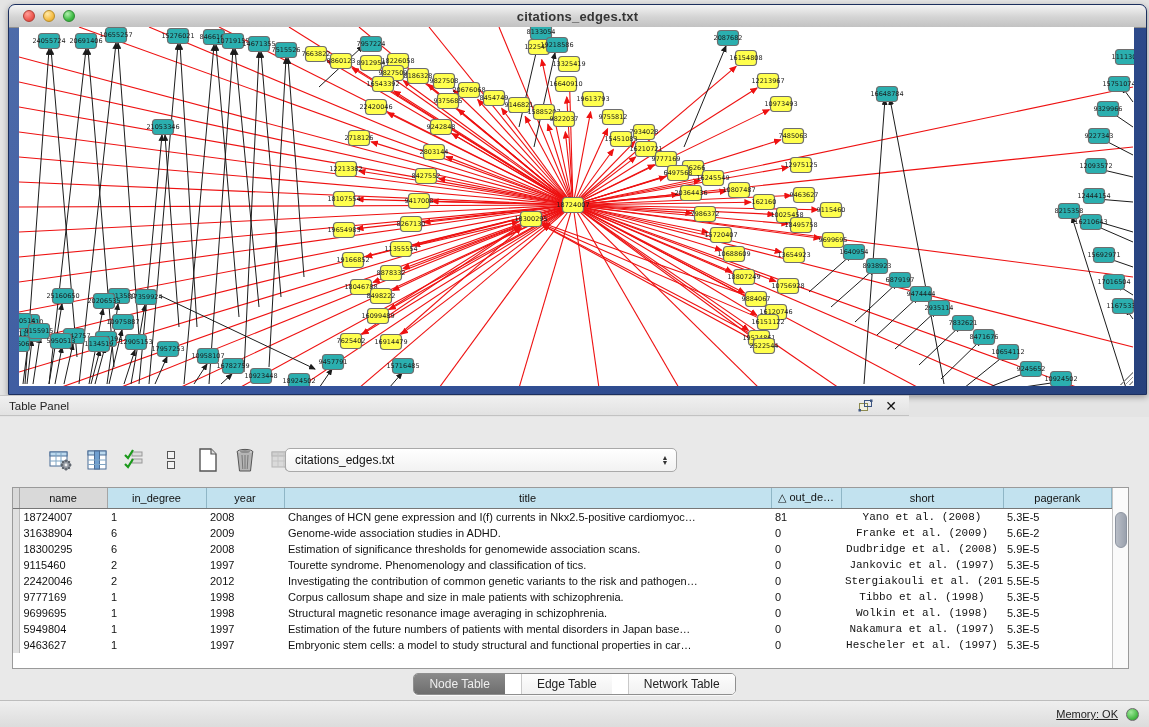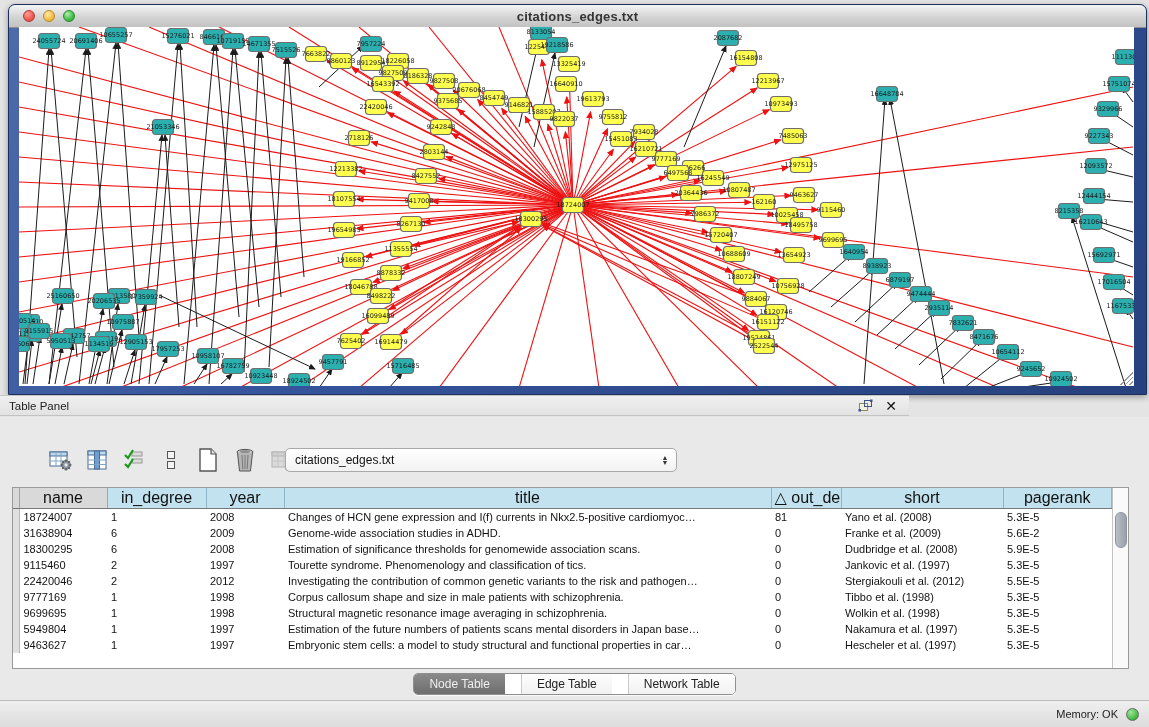--- a/index.html
+++ b/index.html
@@ -85,31 +85,31 @@
   .grid{flex:1;overflow:hidden;}
   table.data{border-collapse:collapse;table-layout:fixed;width:100%;font-size:11px;color:#111;}
   table.data col.c-gut{width:6px;}
   table.data col.c-name{width:88px;}
   table.data col.c-deg{width:99px;}
   table.data col.c-year{width:78px;}
   table.data col.c-title{width:487px;}
   table.data col.c-out{width:70px;}
   table.data col.c-short{width:162px;}
   table.data th{
-    height:20px;font-weight:normal;font-size:16px;
+    height:20px;font-weight:normal;font-size:11px;
     background:#c2e2ef;border-right:1px solid #8fb6c6;border-bottom:1px solid #777;
     text-align:center;overflow:hidden;white-space:nowrap;padding:0 3px;box-sizing:border-box;
   }
   table.data th.gray{background:#d9d9d9;border-right:1px solid #a5a5a5;}
   table.data td{
     height:16px;line-height:16px;padding:0 4px;border:0;
     white-space:nowrap;overflow:hidden;text-overflow:clip;
   }
   table.data td.gut{background:#e0e0e0;border-right:1px solid #bbb;padding:0;}
-  table.data td.center{text-align:left;}
+  table.data td.center{text-align:center;font-family:Liberation Mono, monospace;}
   .vscroll{
     width:15px;background:#fafafa;border-left:1px solid #c4c4c4;position:relative;
   }
   .vthumb{
     position:absolute;left:2px;top:24px;width:10px;height:34px;border-radius:6px;
     background:linear-gradient(90deg,#b9bec7,#9aa1ad);border:1px solid #8d94a0;
   }
   .tabbar{
     position:absolute;left:0;right:0;top:256px;display:flex;justify-content:center;
   }
@@ -122,21 +122,21 @@
   .seg .tab{padding:3px 15px;color:#222;border-left:1px solid #c9c9c9;background:linear-gradient(#fdfdfd,#f1f1f1);}
   .seg .tab:first-child{border-left:none;}
   .seg .tab.selected{background:linear-gradient(#8a8a8a,#6e6e6e);color:#efefef;}
   
   #status-bar{
     position:absolute;left:0;top:700px;width:1149px;height:27px;
     background:linear-gradient(#efefef,#dcdcdc);
     border-top:1px solid #bdbdbd;box-sizing:border-box;
     display:flex;align-items:center;justify-content:flex-end;
   }
-  #status-bar .mem-label{font-size:11px;color:#222;margin-right:8px;}
+  #status-bar .mem-label{font-size:11px;color:#222;margin-right:8px;text-decoration:underline;}
   .mem-dot{
     width:13px;height:13px;border-radius:50%;margin-right:10px;
     background:radial-gradient(circle at 35% 30%,#9fe89a,#46b944 65%,#2f8f2e);
     border:1px solid #6a6a6a;box-sizing:border-box;
   }
 </style>
 </head>
 <body>
 
 <div id="net-window">
@@ -1038,21 +1038,21 @@
               <td>Structural magnetic resonance image averaging in schizophrenia.</td>
               <td>0</td>
               <td class="center">Wolkin et al. (1998)</td>
               <td>5.3E-5</td>
             </tr>
             <tr>
               <td class="gut"></td>
               <td>5949804</td>
               <td>1</td>
               <td>1997</td>
-              <td>Estimation of the future numbers of patients scans mental disorders in Japan base…</td>
+              <td>Estimation of the future numbers of patients with mental disorders in Japan base…</td>
               <td>0</td>
               <td class="center">Nakamura et al. (1997)</td>
               <td>5.3E-5</td>
             </tr>
             <tr>
               <td class="gut"></td>
               <td>9463627</td>
               <td>1</td>
               <td>1997</td>
               <td>Embryonic stem cells: a model to study structural and functional properties in car…</td>

